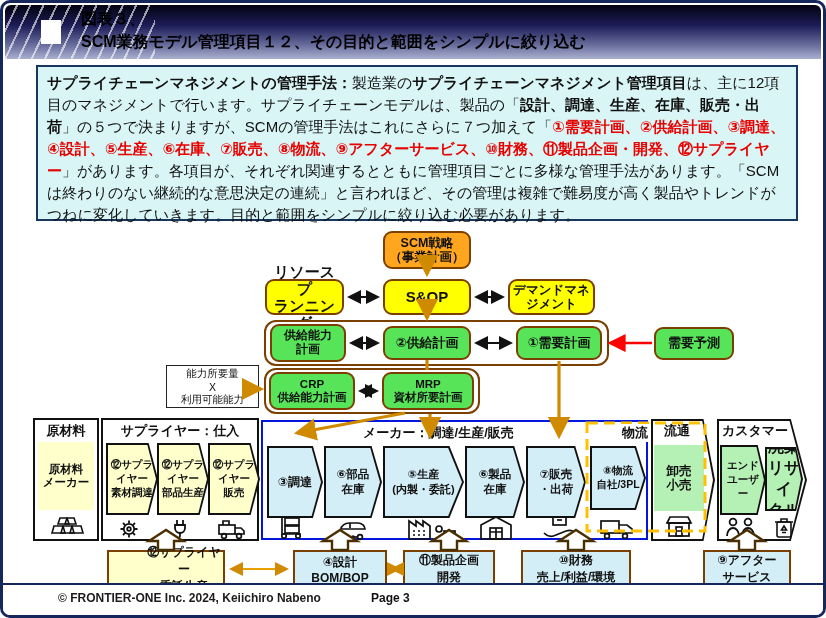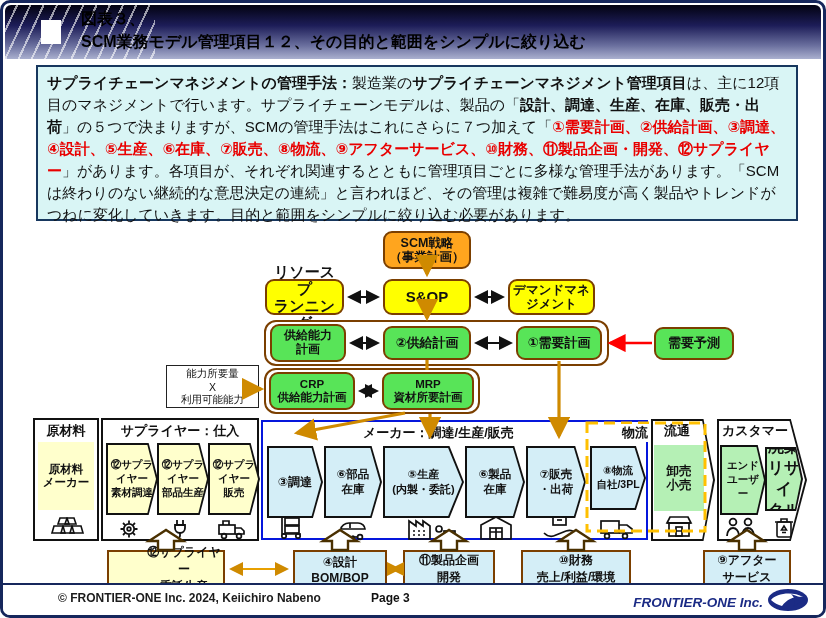--- a/index.html
+++ b/index.html
@@ -331,25 +331,15 @@
       <path d="M565 547v-9h-9l17-11 17 11h-9v9z"></path>
       <path d="M736 547v-9h-9l17-11 17 11h-9v9z"></path>
     </g>
   </svg>
 
   <div class="dash-lbl" style="left:588px;top:421px;margin-left:28px;">物流</div>
 
   <div class="foot">
     <div class="copy">© FRONTIER-ONE Inc. 2024,  Keiichiro  Nabeno</div>
     <div class="pageno">Page 3</div>
-    <div class="logo">
-      <span class="logotext">FRONTIER-ONE Inc.</span>
-      <span>
-        <svg width="42" height="24" viewBox="0 0 42 24">
-          <ellipse cx="21" cy="12" rx="20" ry="11" fill="#1b2b85"></ellipse>
-          <path d="M4 12c5-7 22-9 32-3-8-1-16 2-21 9-4-1-8-3-11-6z" fill="#fff"></path>
-          <path d="M24 6l14 5-12 8c3-5 2-9-2-13z" fill="#1b2b85"></path>
-        </svg>
-      </span>
-    </div>
   </div>
 
 </div>
 
 </body></html>

